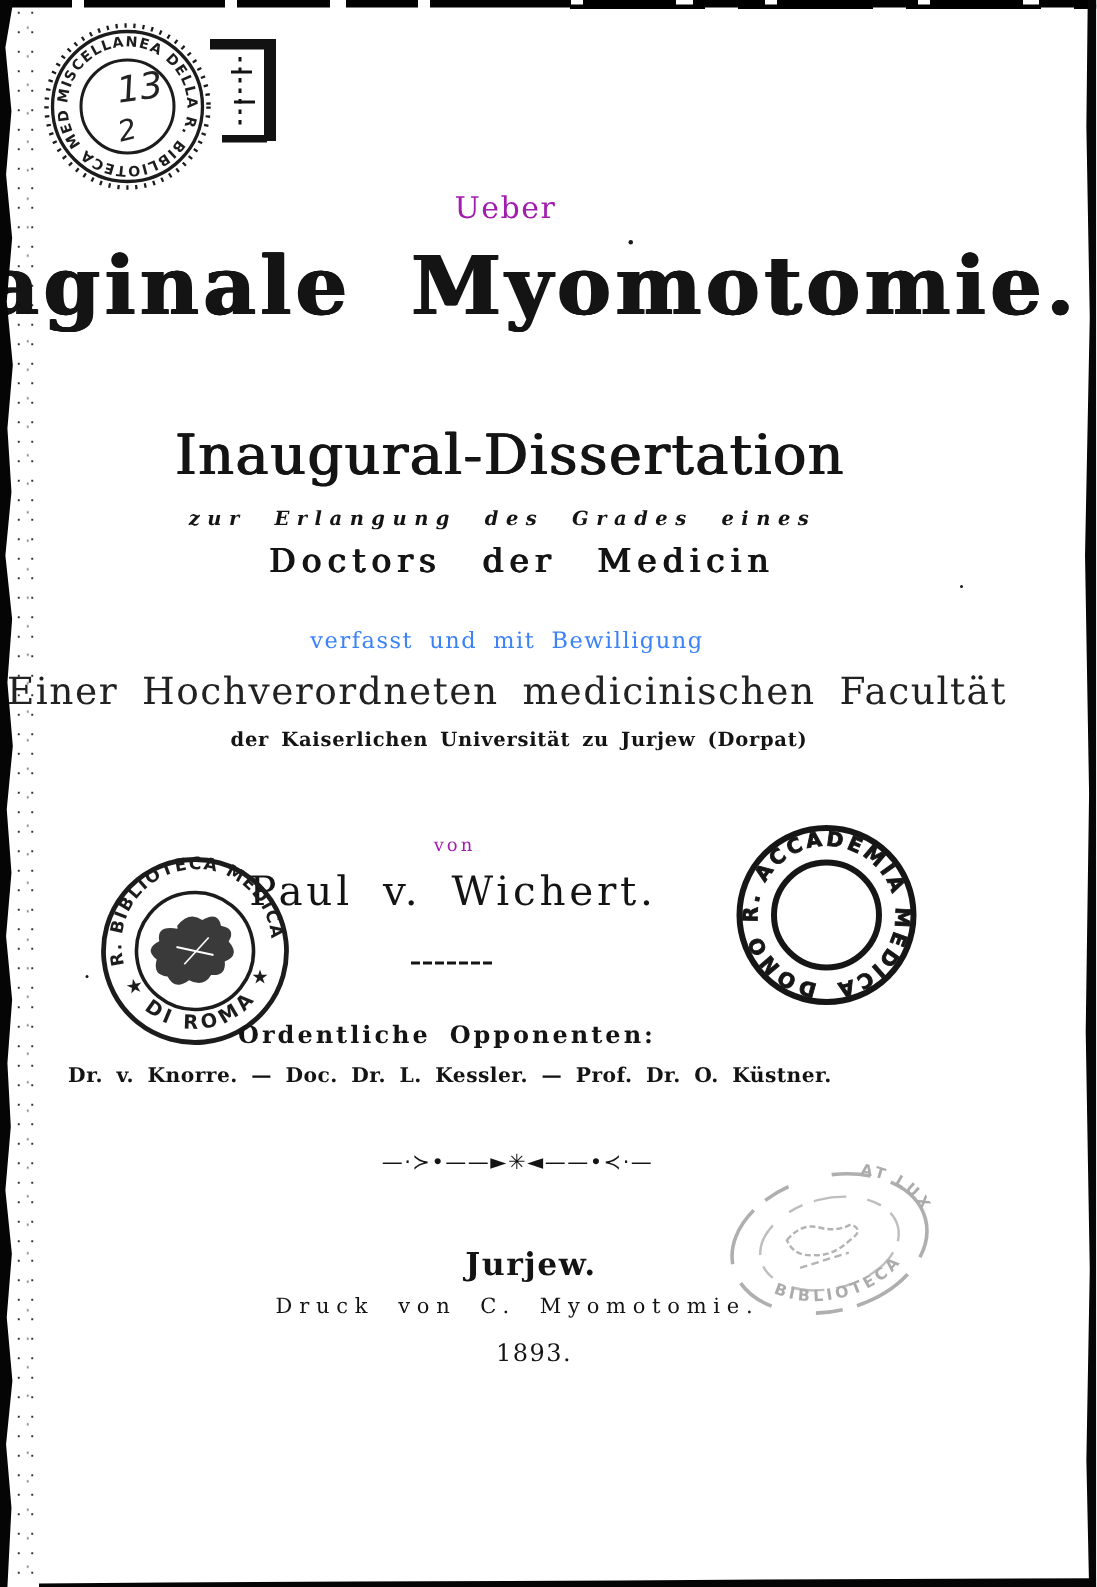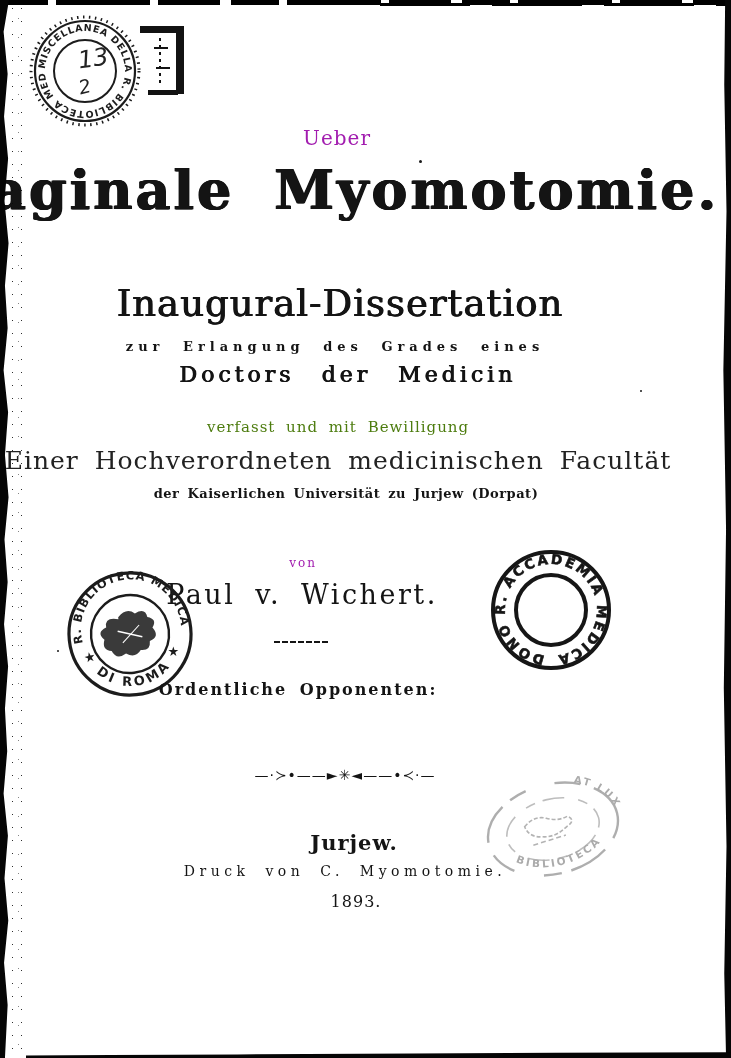--- a/index.html
+++ b/index.html
@@ -70,25 +70,25 @@
     <line x1="18" y1="24" x2="32" y2="24" stroke="#121212" stroke-width="2"></line>
     <line x1="20" y1="44" x2="34" y2="44" stroke="#121212" stroke-width="2"></line>
   </svg>
 
   <div class="t" style="left:337px;top:127px;font-size:20px;color:#a21caf;letter-spacing:1px;">Ueber</div>
 
   <div class="t fat2" style="left:338px;top:161px;font-size:54px;font-weight:bold;letter-spacing:3px;word-spacing:18px;">vaginale Myomotomie.</div>
 
   <div class="t fat" style="left:340px;top:284px;font-size:37px;letter-spacing:1px;text-align:right;">Inaugural-Dissertation</div>
 
-  <div class="t" style="left:335px;top:340px;font-size:13px;font-weight:bold;letter-spacing:5px;word-spacing:9px;">zur Erlangung des Grades eines</div>
+  <div class="t" style="left:335px;top:340px;font-size:13px;font-weight:bold;letter-spacing:5px;word-spacing:9px;font-style:italic;">zur Erlangung des Grades eines</div>
 
   <div class="t fat" style="left:348px;top:363px;font-size:22px;letter-spacing:4px;word-spacing:16px;">Doctors der Medicin</div>
 
-  <div class="t" style="left:338px;top:419px;font-size:15px;letter-spacing:1px;word-spacing:5px;color:#4d7c0f;">verfasst und mit Bewilligung</div>
+  <div class="t" style="left:338px;top:419px;font-size:15px;letter-spacing:1px;word-spacing:5px;color:#3b82f6;">verfasst und mit Bewilligung</div>
 
   <div class="t" style="left:338px;top:447px;font-size:25px;letter-spacing:1px;word-spacing:7px;color:#222;">Einer Hochverordneten medicinischen Facultät</div>
 
   <div class="t" style="left:346px;top:487px;font-size:13px;font-weight:bold;letter-spacing:0.5px;word-spacing:3px;">der Kaiserlichen Universität zu Jurjew (Dorpat)</div>
 
 
   <div class="t" style="left:303px;top:557px;font-size:12px;letter-spacing:2px;color:#a21caf;">von</div>
 
   <div class="t" style="left:302px;top:580px;font-size:27px;letter-spacing:2.5px;word-spacing:9px;">Paul v. Wichert.</div>
 
@@ -120,20 +120,21 @@
     </defs>
     <circle cx="67" cy="64" r="58" fill="none" stroke="#161616" stroke-width="4"></circle>
     <circle cx="67" cy="64" r="35" fill="none" stroke="#161616" stroke-width="4"></circle>
     <text font-size="13.5" font-weight="bold" letter-spacing="2.2" fill="#161616" stroke="#161616" stroke-width="0.6">
       <textPath href="#s3c" startOffset="6">DONO R. ACCADEMIA MEDICA ★</textPath>
     </text>
   </svg>
 
   <div class="t" style="left:298px;top:681px;font-size:16px;font-weight:bold;letter-spacing:2px;word-spacing:5px;">Ordentliche Opponenten:</div>
 
+  <div class="t" style="left:300px;top:710px;font-size:13.5px;font-weight:bold;letter-spacing:0.3px;word-spacing:4px;">Dr. v. Knorre. — Doc. Dr. L. Kessler. — Prof. Dr. O. Küstner.</div>
 
   <div class="t" style="left:345px;top:768px;font-size:14px;font-family:'DejaVu Sans',sans-serif;letter-spacing:1px;">—·≻•——►✳◄——•≺·—</div>
 
   <svg class="abs" style="left:478px;top:772px;" width="150" height="115" viewBox="0 0 150 115">
     <defs>
       <path id="s4top" d="M 9 57 A 66 45 0 1 1 141 57" fill="none"></path>
       <path id="s4bot" d="M 19 57 A 56 37 0 0 0 131 57" fill="none"></path>
     </defs>
     <g transform="rotate(-14 75 57)" opacity="0.75">
       <ellipse cx="75" cy="57" rx="66" ry="45" fill="none" stroke="#949494" stroke-width="2.4" stroke-dasharray="26 14 40 10 18 30"></ellipse>

